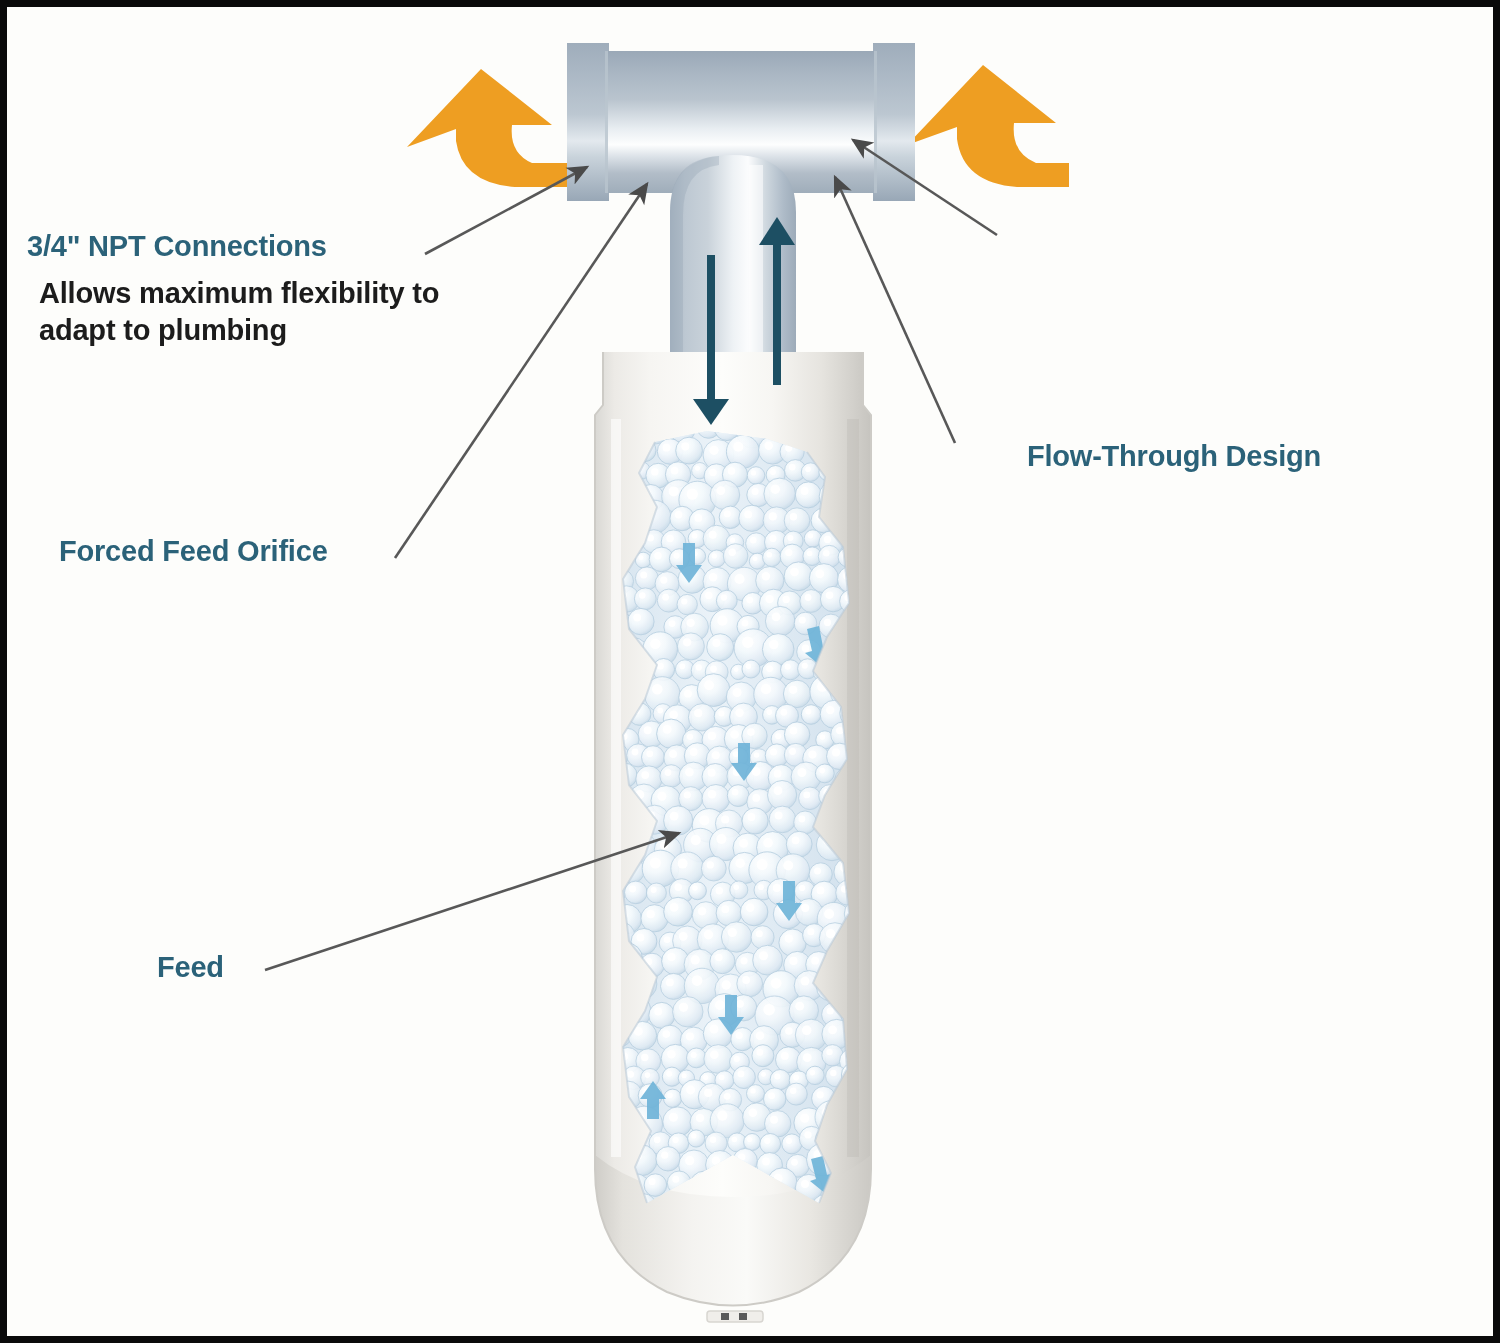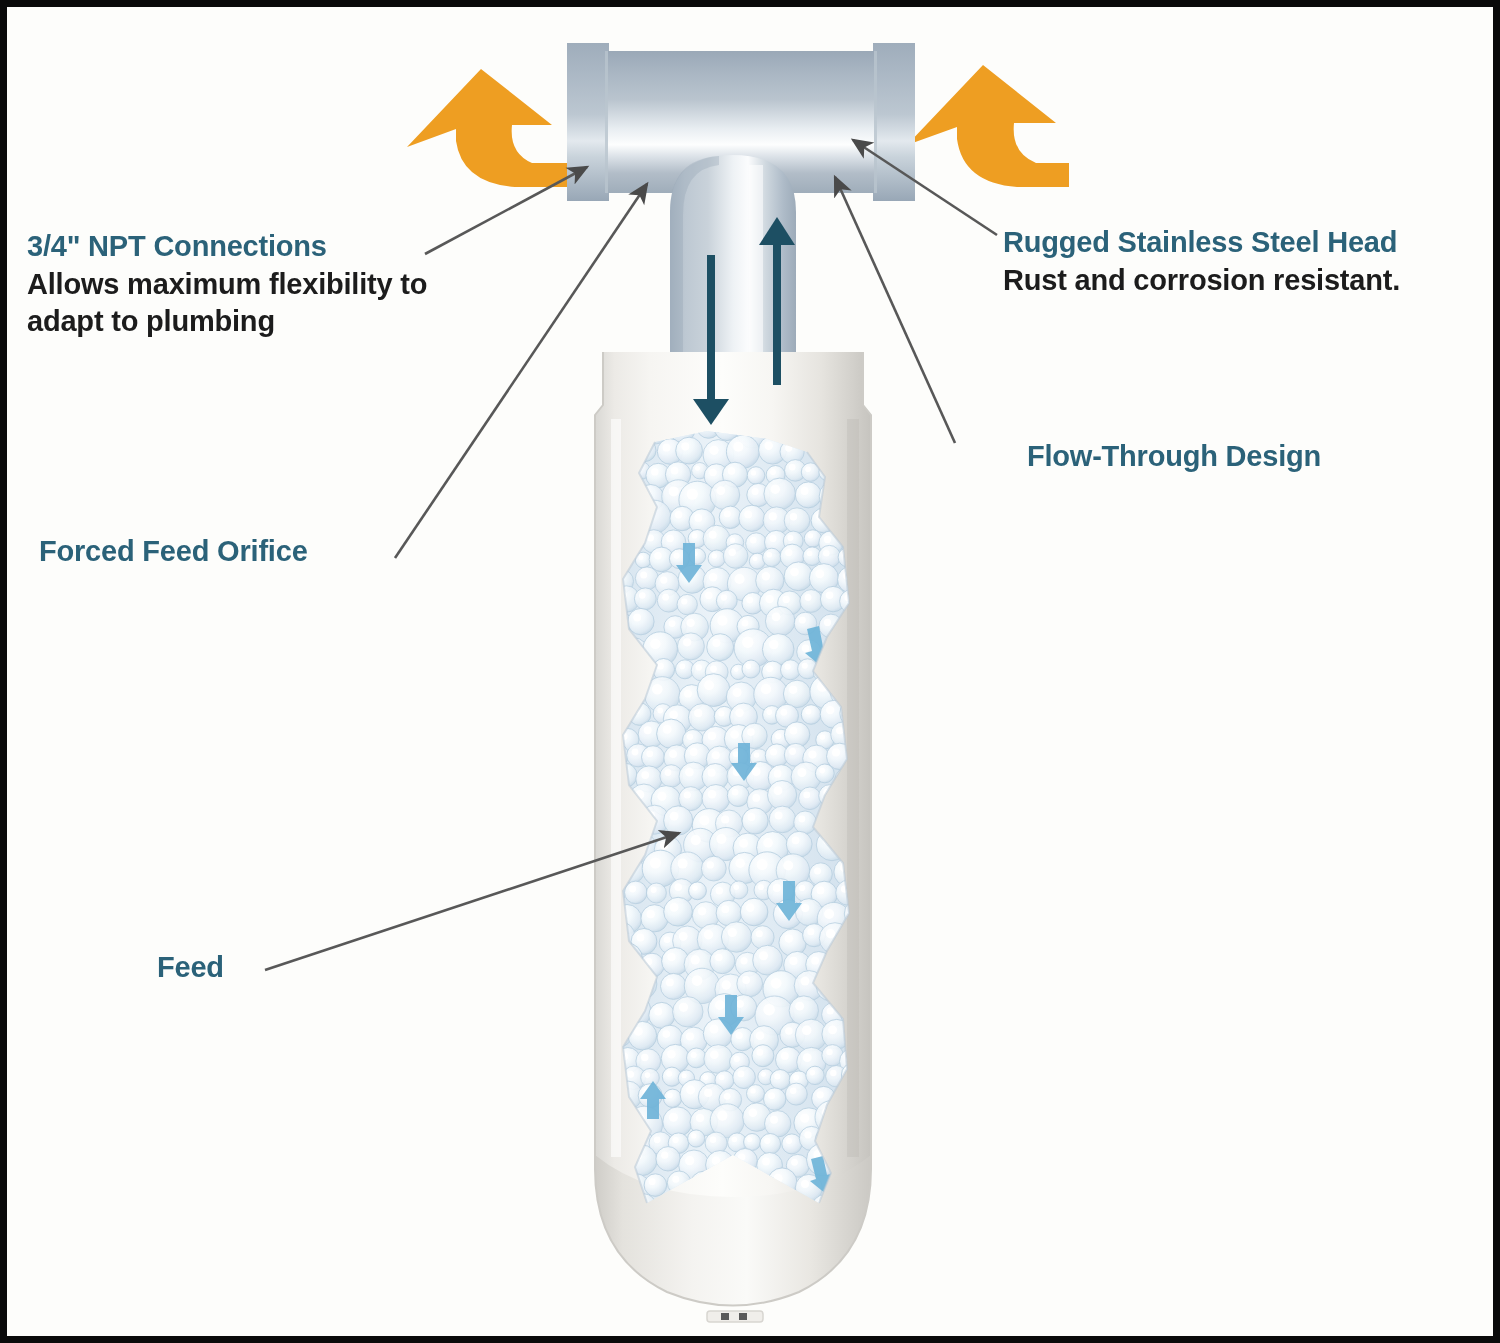--- a/index.html
+++ b/index.html
@@ -45,24 +45,24 @@
     letter-spacing: -0.2px;
     white-space: nowrap;
     margin: 0 0 3px 0;
   }
   .callout .body {
     color: #1c1c1c;
     font-weight: bold;
     font-size: 29px;
     line-height: 1.28;
     letter-spacing: -0.2px;
-    margin: 0;
+    margin: 12px;
   }
   .callout.c1 { left: 20px;  top: 222px; width: 470px; }
-  .callout.c2 { left: 32px;  top: 527px; width: 470px; }
+  .callout.c2 { left: 52px;  top: 527px; width: 470px; }
   .callout.c3 { left: 150px; top: 943px; width: 420px; }
   .callout.c4 { left: 996px; top: 218px; width: 490px; }
   .callout.c5 { left: 952px; top: 432px; width: 430px; text-align: center; }
 </style>
 </head>
 <body>
 
 <div id="stage">
   <div id="inner">
 
@@ -1276,23 +1276,19 @@
     </div>
 
     <div class="callout c2">
       <div class="head">Forced Feed Orifice</div>
     </div>
 
     <div class="callout c3">
       <div class="head">Feed</div>
     </div>
 
-    <div class="callout c4">
-      <div class="head">Rugged Stainless Steel Head</div>
-      <div class="body">Rust and corrosion resistant.</div>
-    </div>
 
     <div class="callout c5">
       <div class="head">Flow-Through Design</div>
     </div>
 
   </div>
 </div>
 
 </body></html>

